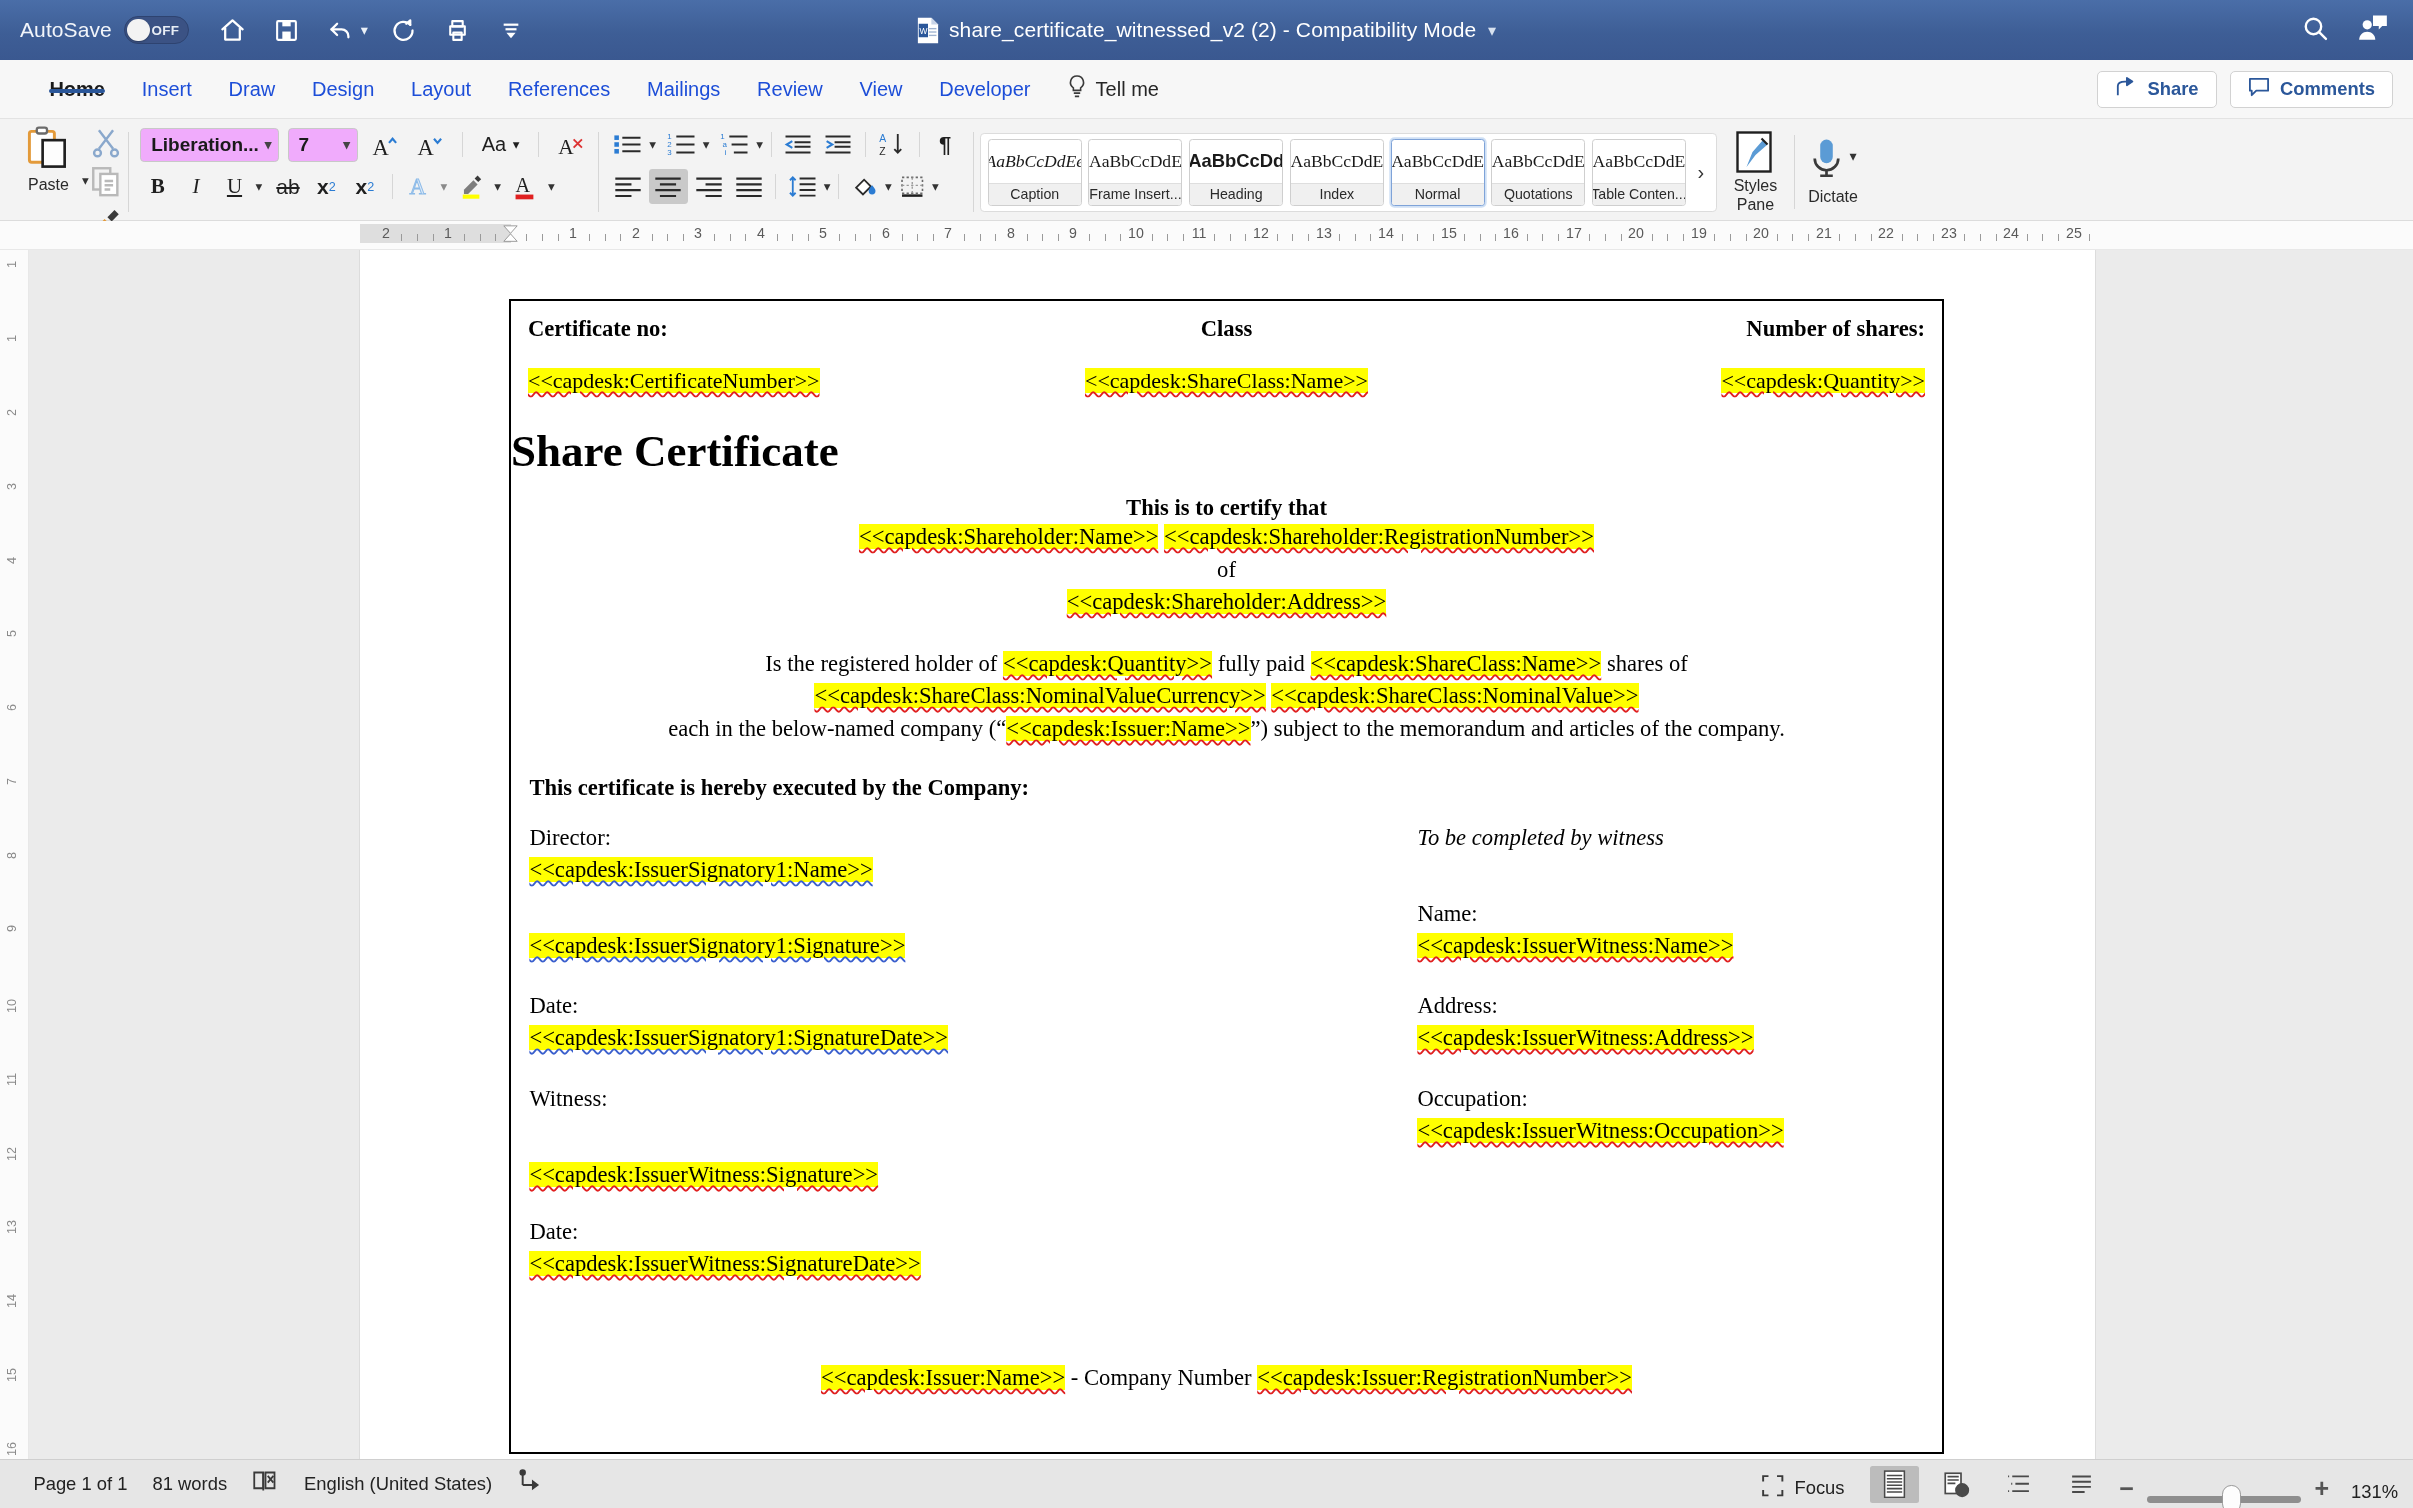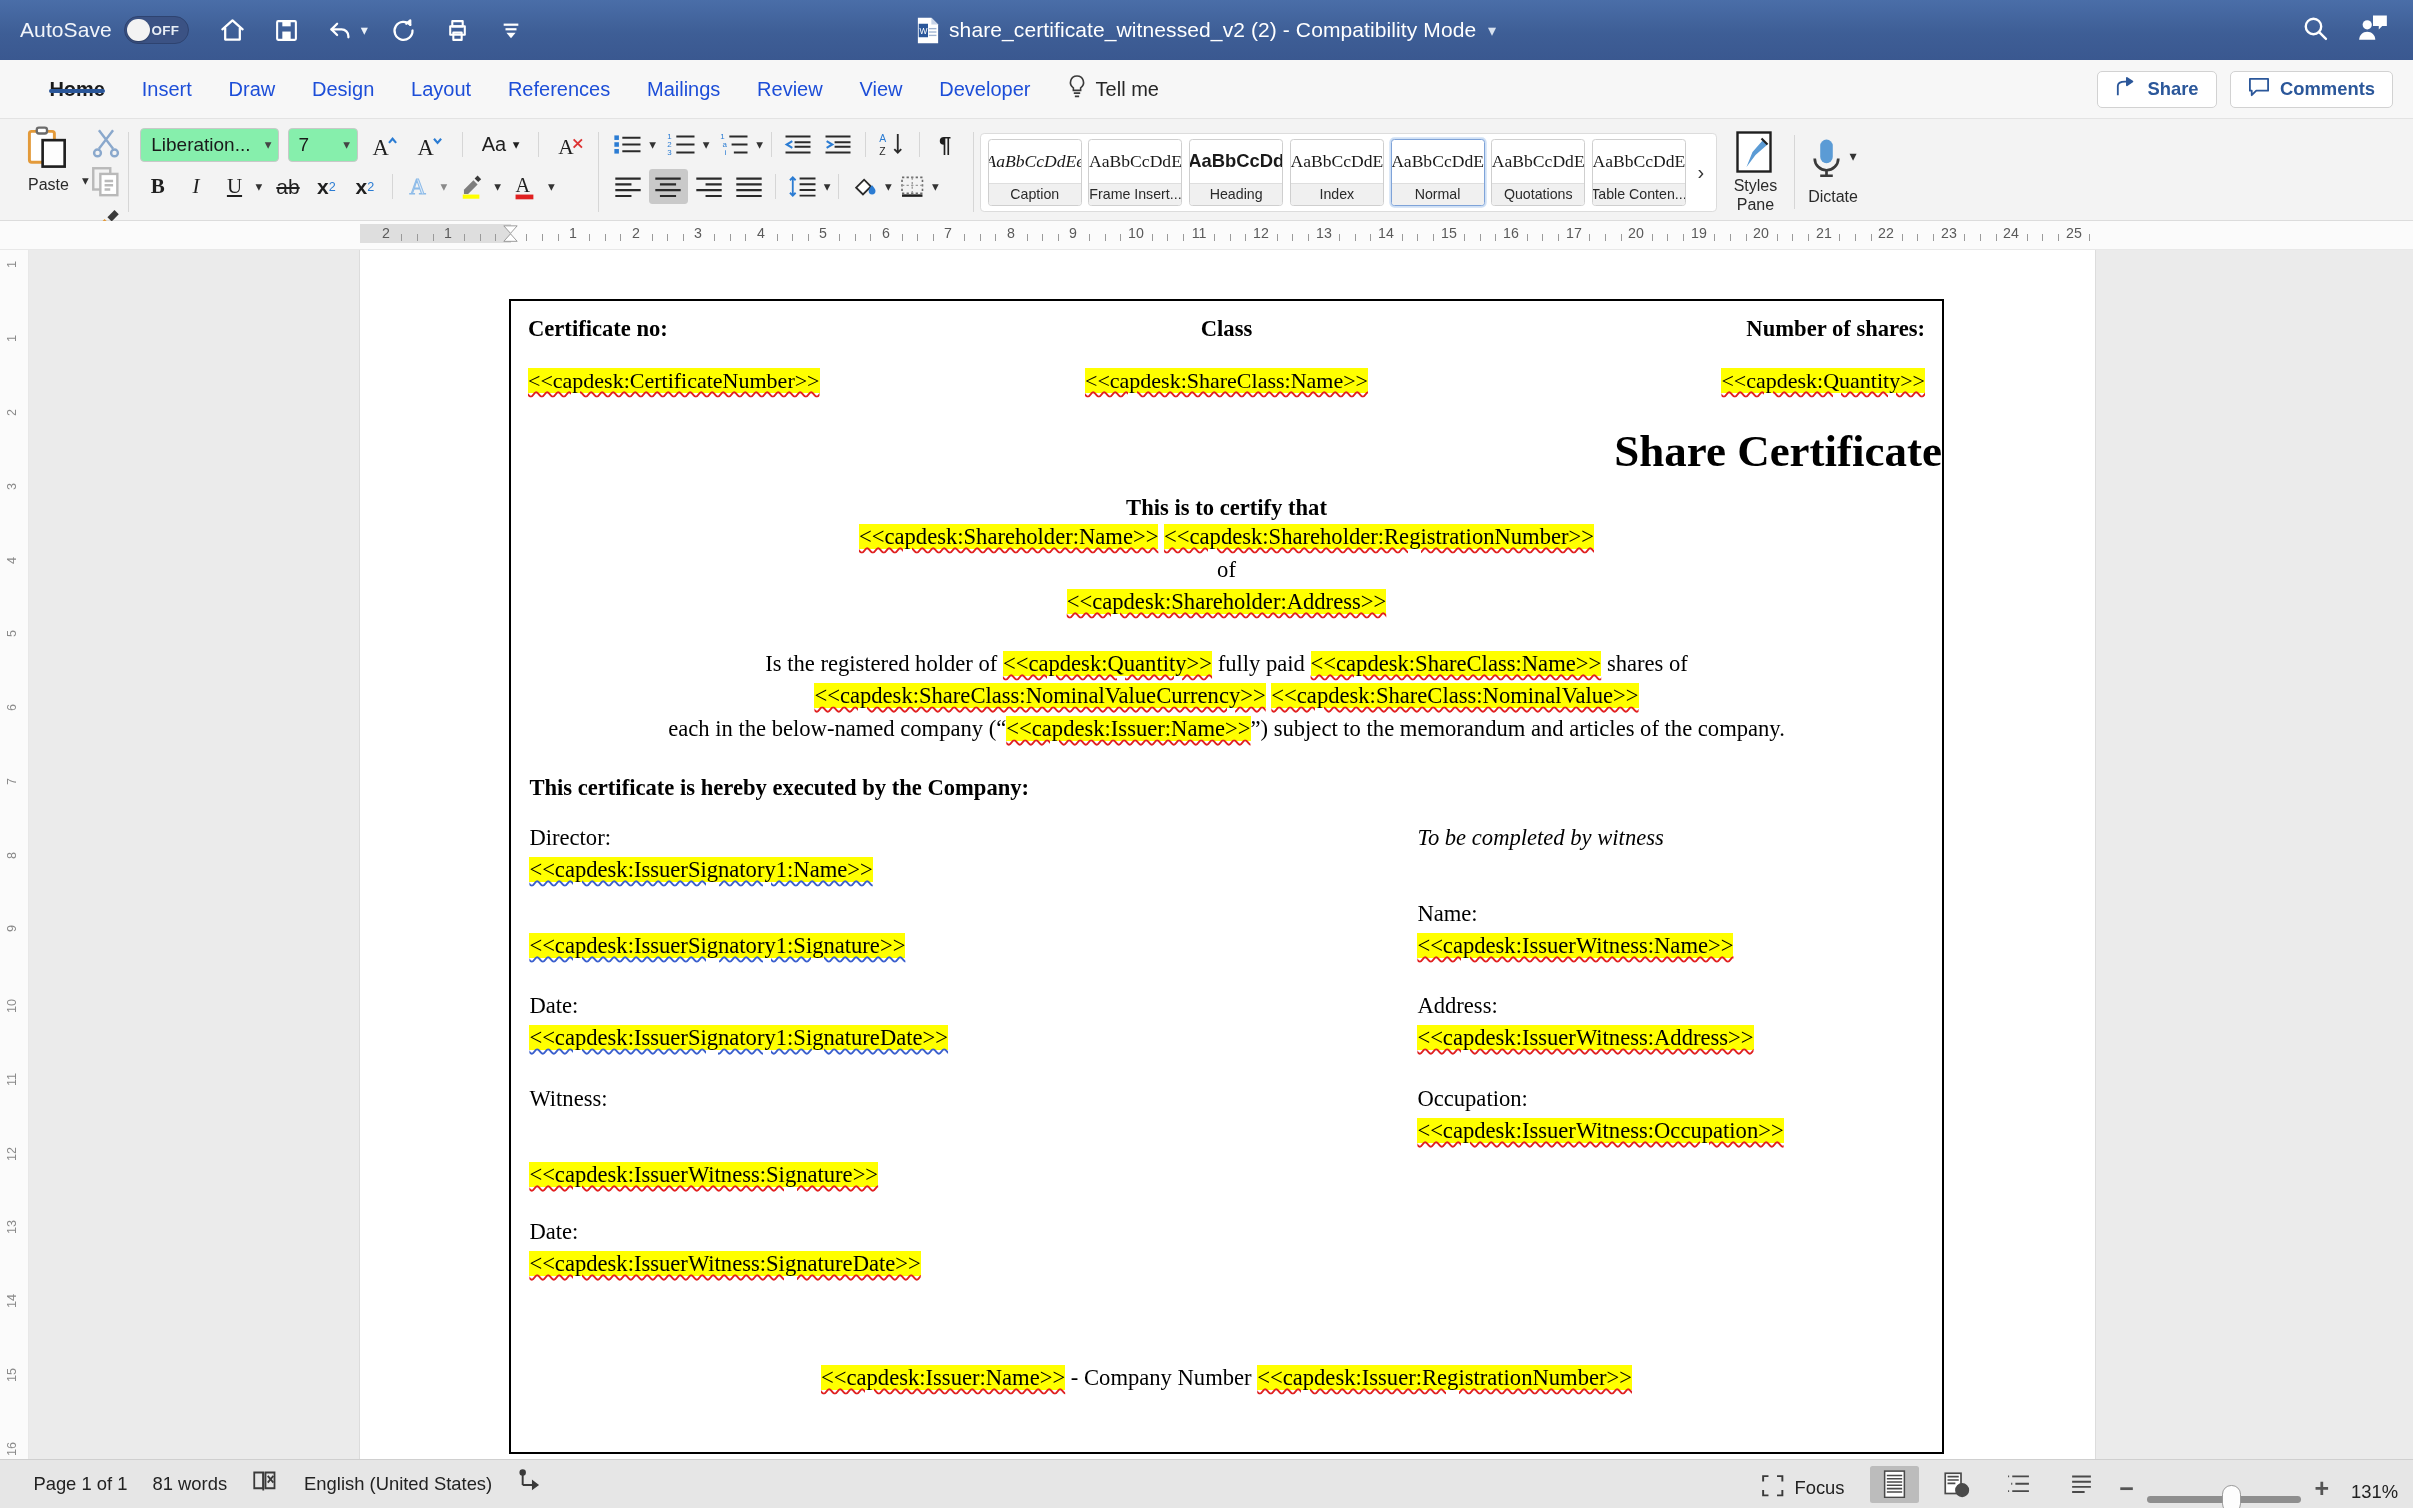--- a/index.html
+++ b/index.html
@@ -112,23 +112,23 @@
   .paste-btn { width: 67px; display:flex; flex-direction: column; align-items: center; gap: 1.7px; }
   .paste-label { font-size: 16px; color: #2a2a2a; }
   .paste-chev { align-self: center; font-size: 13.4px; color: #333; margin-top: 17px; }
   .clip-col { display: flex; flex-direction: column; gap: 1.7px; align-items: center; padding-top: 1.7px; }
 
   
   .font-group { display: flex; flex-direction: column; gap: 6.7px; padding: 3.4px 8.4px 0 11.7px; }
   .font-row1 { display: flex; align-items: center; gap: 8.4px; }
   .font-row2 { display: flex; align-items: center; gap: 3.4px; }
   .combo {
-    height: 34px; border: 0.8px solid #c8c8c8; border-radius: 4.2px; background: #86efac;
+    height: 34px; border: 0.8px solid #c8c8c8; border-radius: 4.2px; background: #f0abfc;
     display: flex; align-items: center; justify-content: space-between;
-    padding: 0 6.7px 0 10px; font-size: 19px; color: #1a1a1a;
+    padding: 0 6.7px 0 10px; font-size: 19px; color: #1a1a1a; font-weight: bold;
   }
   .combo.fontname { width: 139px; }
   .combo.fontsize { width: 70px; }
   .combo .cv { white-space: nowrap; overflow: hidden; }
   .combo .cc { font-size: 13.4px; color: #444; margin-left: 5px; }
   .ibtn {
     min-width: 35px; height: 35px; border-radius: 3.4px;
     display: flex; align-items: center; justify-content: center;
     font-size: 21px; color: #1f1f1f; padding: 0 4.2px;
   }
@@ -240,21 +240,21 @@
     position: absolute; left: 17px; right: 17px; top: 67px;
     display: flex; align-items: flex-start; justify-content: space-between;
     font-size: 22px;
   }
   .val-row .l { flex: 1; text-align: left; }
   .val-row .c { flex: 1; text-align: center; }
   .val-row .r { flex: 1; text-align: right; }
 
   .big-title {
     position: absolute; left: 0; right: 0; top: 124px;
-    text-align: right; font-size: 45px; font-weight: bold;
+    text-align: left; font-size: 45px; font-weight: bold;
   }
   .certify {
     position: absolute; left: 0; right: 0; top: 194px;
     text-align: center; font-size: 22.6px; font-weight: bold;
   }
   .sh-line {
     position: absolute; left: 0; right: 0; top: 223px;
     text-align: center; font-size: 22.6px;
   }
   .of-line {

